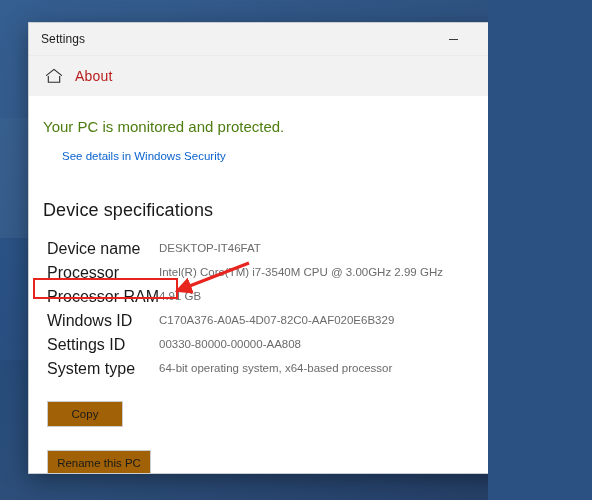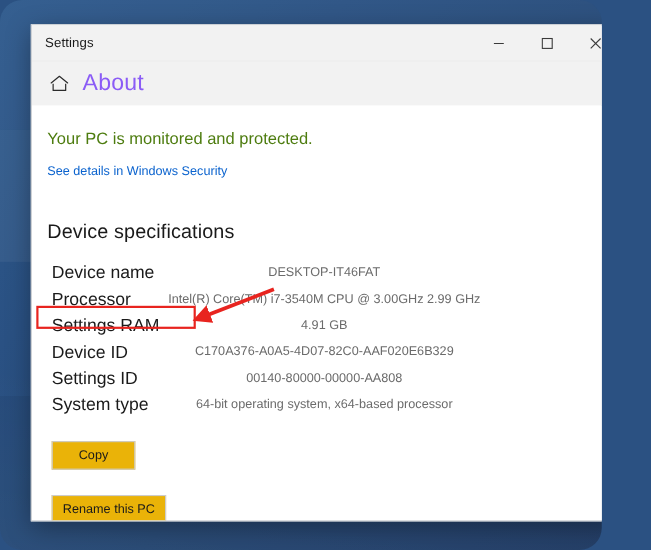--- a/index.html
+++ b/index.html
@@ -8,26 +8,25 @@
   }
   body {
     width: 592px;
     height: 500px;
     overflow: hidden;
     font-family: "Liberation Sans", sans-serif;
     background: #2b5182;
   }
   #screen {
     position: relative;
-    width: 547px;
+    width: 488px;
     height: 500px;
     background:
       linear-gradient(135deg, #2e5a8c 0%, #2a5183 30%, #264a79 60%, #23406b 100%);
     overflow: hidden;
-    border-radius: 20px;
   }
   
   .wall-band {
     position: absolute;
     left: 0;
     width: 592px;
     pointer-events: none;
   }
   .wall-band.b1 { top: 0; height: 118px; background: rgba(255,255,255,0.035); }
   .wall-band.b2 { top: 118px; height: 120px; background: rgba(255,255,255,0.055); }
@@ -95,22 +94,22 @@
   }
   .home-icon {
     width: 22px;
     height: 22px;
     display: flex;
     align-items: center;
     justify-content: center;
     margin-right: 10px;
   }
   .page-title {
-    font-size: 21px;
-    color: #8b5cf6;
+    font-size: 14px;
+    color: #b91c1c;
     font-weight: 400;
     letter-spacing: 0.2px;
   }
 
   
   .content {
     position: relative;
     padding: 0 0 0 14px;
     background: #ffffff;
     height: 377px;
@@ -120,20 +119,21 @@
     color: #4d7c0f;
     padding-top: 22px;
   }
   .security-link {
     display: inline-block;
     margin-top: 15px;
     font-size: 11.5px;
     color: #0b63ce;
     text-decoration: none;
     cursor: pointer;
+    margin-left: 19px;
   }
 
   .section-title {
     font-size: 18px;
     color: #1a1a1a;
     margin-top: 36px;
     letter-spacing: 0.1px;
   }
 
   .spec-table {
@@ -147,27 +147,26 @@
     padding: 3px 0 3px 4px;
     width: 96px;
     white-space: nowrap;
   }
   .spec-value {
     font-size: 11.5px;
     color: #6b6b6b;
     padding: 3px 0 3px 0;
     width: 300px;
     line-height: 1.45;
-    text-align: center;
   }
   tr.highlight .spec-label { color: #1a1a1a; }
 
   .btn {
     display: inline-block;
-    background: #eab308;
+    background: #a16207;
     border: 1px solid #cccccc;
     color: #1a1a1a;
     font-size: 11.5px;
     font-family: "Liberation Sans", sans-serif;
     padding: 6px 0;
     text-align: center;
     cursor: pointer;
   }
   .btn-copy { width: 76px; margin: 20px 0 0 4px; }
   .btn-rename { width: 104px; margin: 23px 0 0 4px; }
@@ -264,30 +263,30 @@
         <tbody>
           <tr>
             <td class="spec-label">Device name</td>
             <td class="spec-value">DESKTOP-IT46FAT</td>
           </tr>
           <tr>
             <td class="spec-label">Processor</td>
             <td class="spec-value">Intel(R) Core(TM) i7-3540M CPU @ 3.00GHz   2.99 GHz</td>
           </tr>
           <tr class="highlight">
-            <td class="spec-label">Settings RAM</td>
+            <td class="spec-label">Processor RAM</td>
             <td class="spec-value">4.91 GB</td>
           </tr>
           <tr>
-            <td class="spec-label">Device ID</td>
+            <td class="spec-label">Windows ID</td>
             <td class="spec-value">C170A376-A0A5-4D07-82C0-AAF020E6B329</td>
           </tr>
           <tr>
             <td class="spec-label">Settings ID</td>
-            <td class="spec-value">00140-80000-00000-AA808</td>
+            <td class="spec-value">00330-80000-00000-AA808</td>
           </tr>
           <tr>
             <td class="spec-label">System type</td>
             <td class="spec-value">64-bit operating system, x64-based processor</td>
           </tr>
         </tbody>
       </table>
 
       <div>
         <button class="btn btn-copy">Copy</button>

